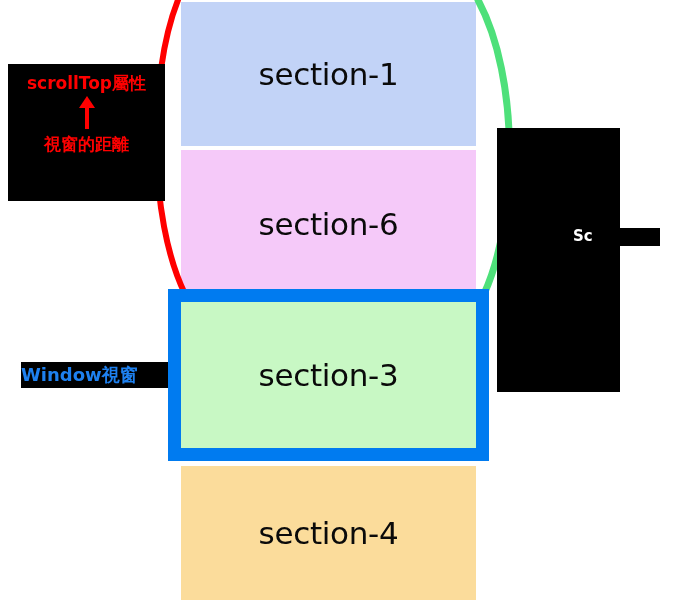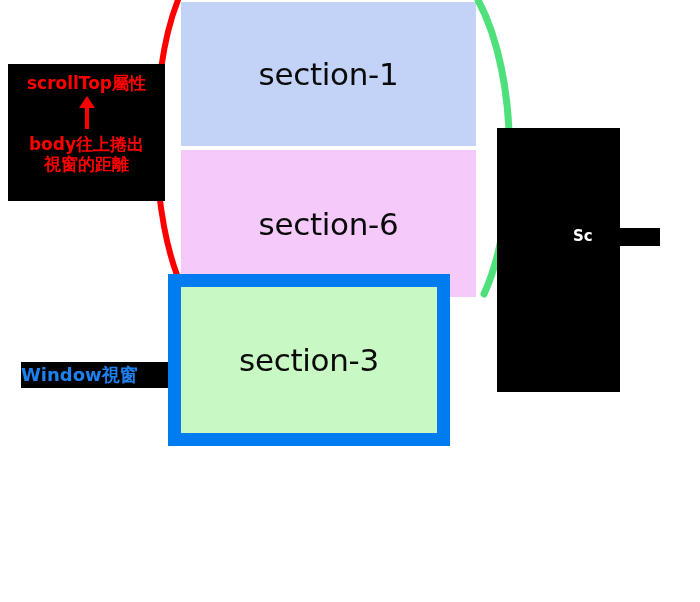--- a/index.html
+++ b/index.html
@@ -36,22 +36,22 @@
   }
 
   #sec1 { top: 2px;   height: 144px; background: #c2d3f7; }
   #sec2 { top: 150px; height: 147px; background: #f5c9f9; }
   #sec4 { top: 466px; height: 134px; background: #fbdc9b; }
 
   
   #window-frame {
     position: absolute;
     left: 168px;
-    top: 274px;
-    width: 282px;
+    top: 289px;
+    width: 321px;
     height: 172px;
     background: #007bf0;
     box-sizing: border-box;
     padding: 13px 13px 13px 13px;
     z-index: 6;
   }
   #sec3 {
     position: relative;
     left: auto; top: auto;
     width: 100%;
@@ -175,38 +175,40 @@
   <div class="section" id="sec2">
     <span class="section-label">section-6</span>
   </div>
 
   <div id="window-frame">
     <div class="section" id="sec3">
       <span class="section-label">section-3</span>
     </div>
   </div>
 
+  <div class="section" id="sec4">
+    <span class="section-label">section-4</span>
+  </div>
 
   <svg id="red-arc" viewBox="0 0 60 300">
     <path d="M 38 2 C 8 78, 8 220, 45 296" fill="none" stroke="#ff0000" stroke-width="6" stroke-linecap="round"></path>
   </svg>
 
   <svg id="green-arc" viewBox="0 0 70 300">
     <path d="M 18 2 C 60 80, 58 222, 24 296" fill="none" stroke="#4ee07a" stroke-width="7" stroke-linecap="round"></path>
   </svg>
 
   <div id="scrolltop-box">
     <div class="red-note">scrollTop屬性</div>
     <div id="scrolltop-arrow">
       <svg width="22" height="34" viewBox="0 0 22 34">
         <line x1="11" y1="33" x2="11" y2="7" stroke="#ff0000" stroke-width="4"></line>
         <polygon points="11,0 3,12 19,12" fill="#ff0000"></polygon>
       </svg>
     </div>
-    <div class="red-note">body往上捲出</div>
     <div class="red-note">視窗的距離</div>
   </div>
 
   <div id="window-label-box">
     <span id="window-label-text">Window視窗</span>
   </div>
 
   <div id="right-box">
     <span id="right-box-text">Sc</span>
   </div>

